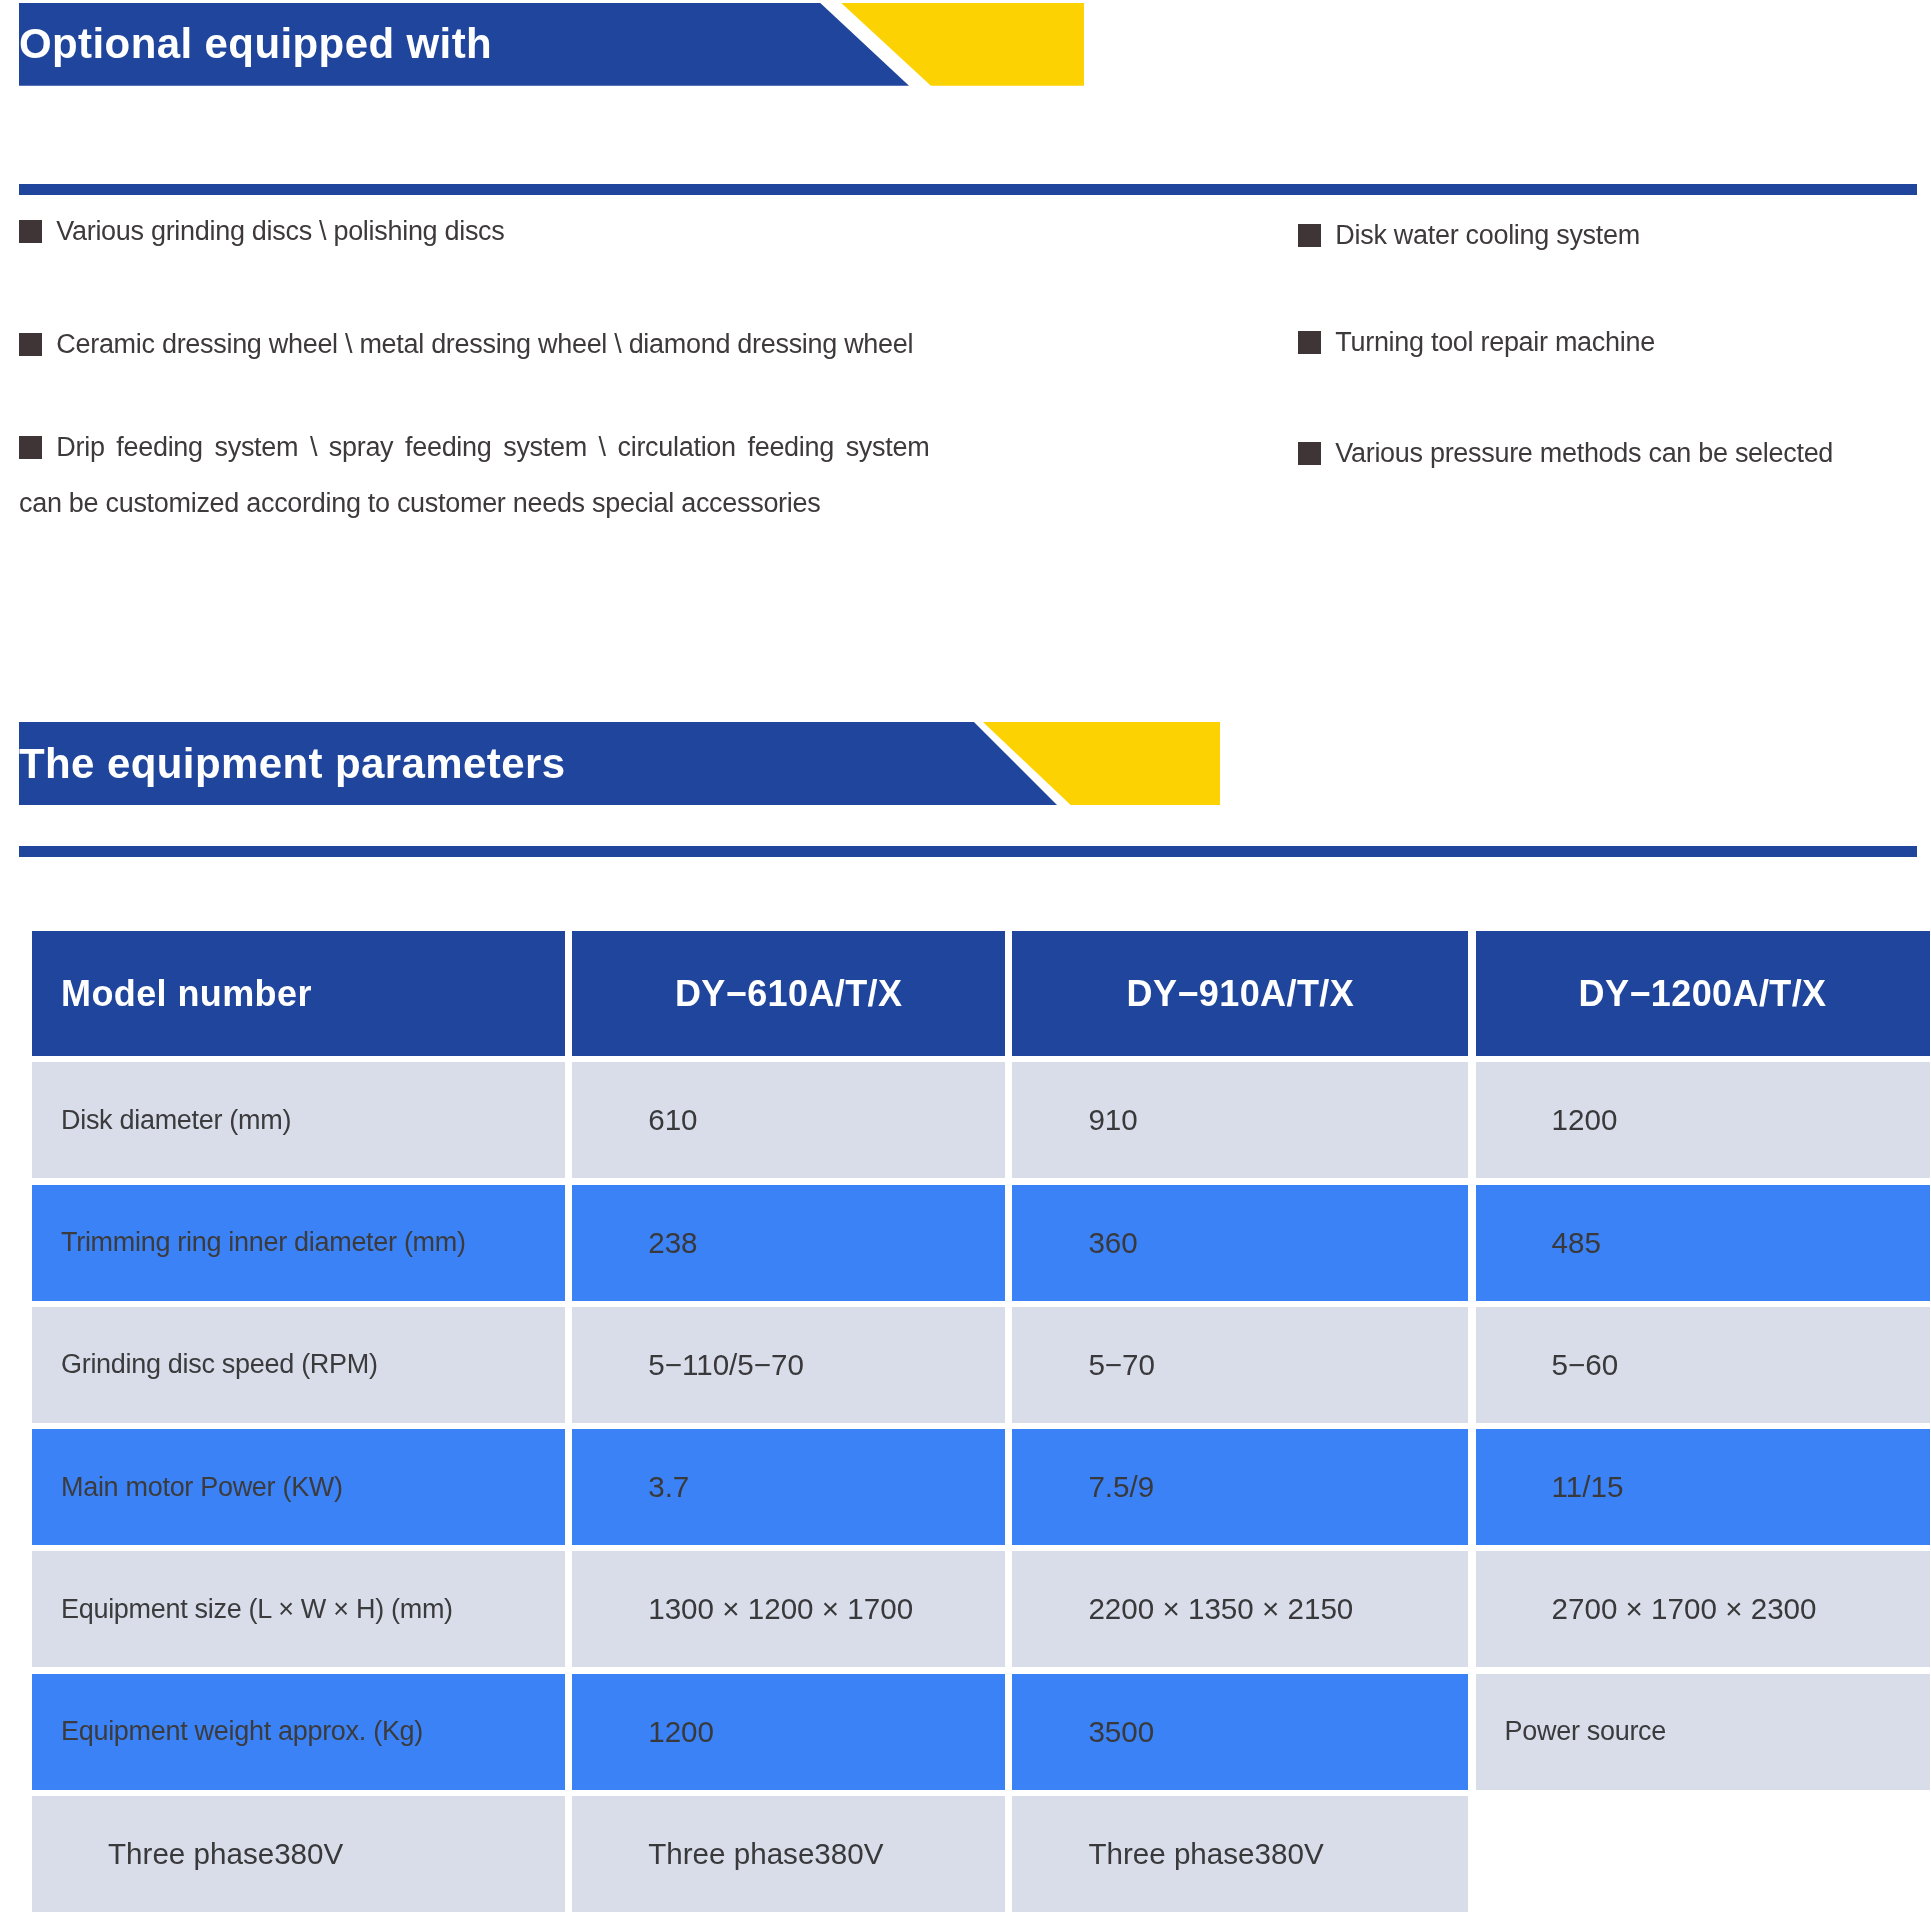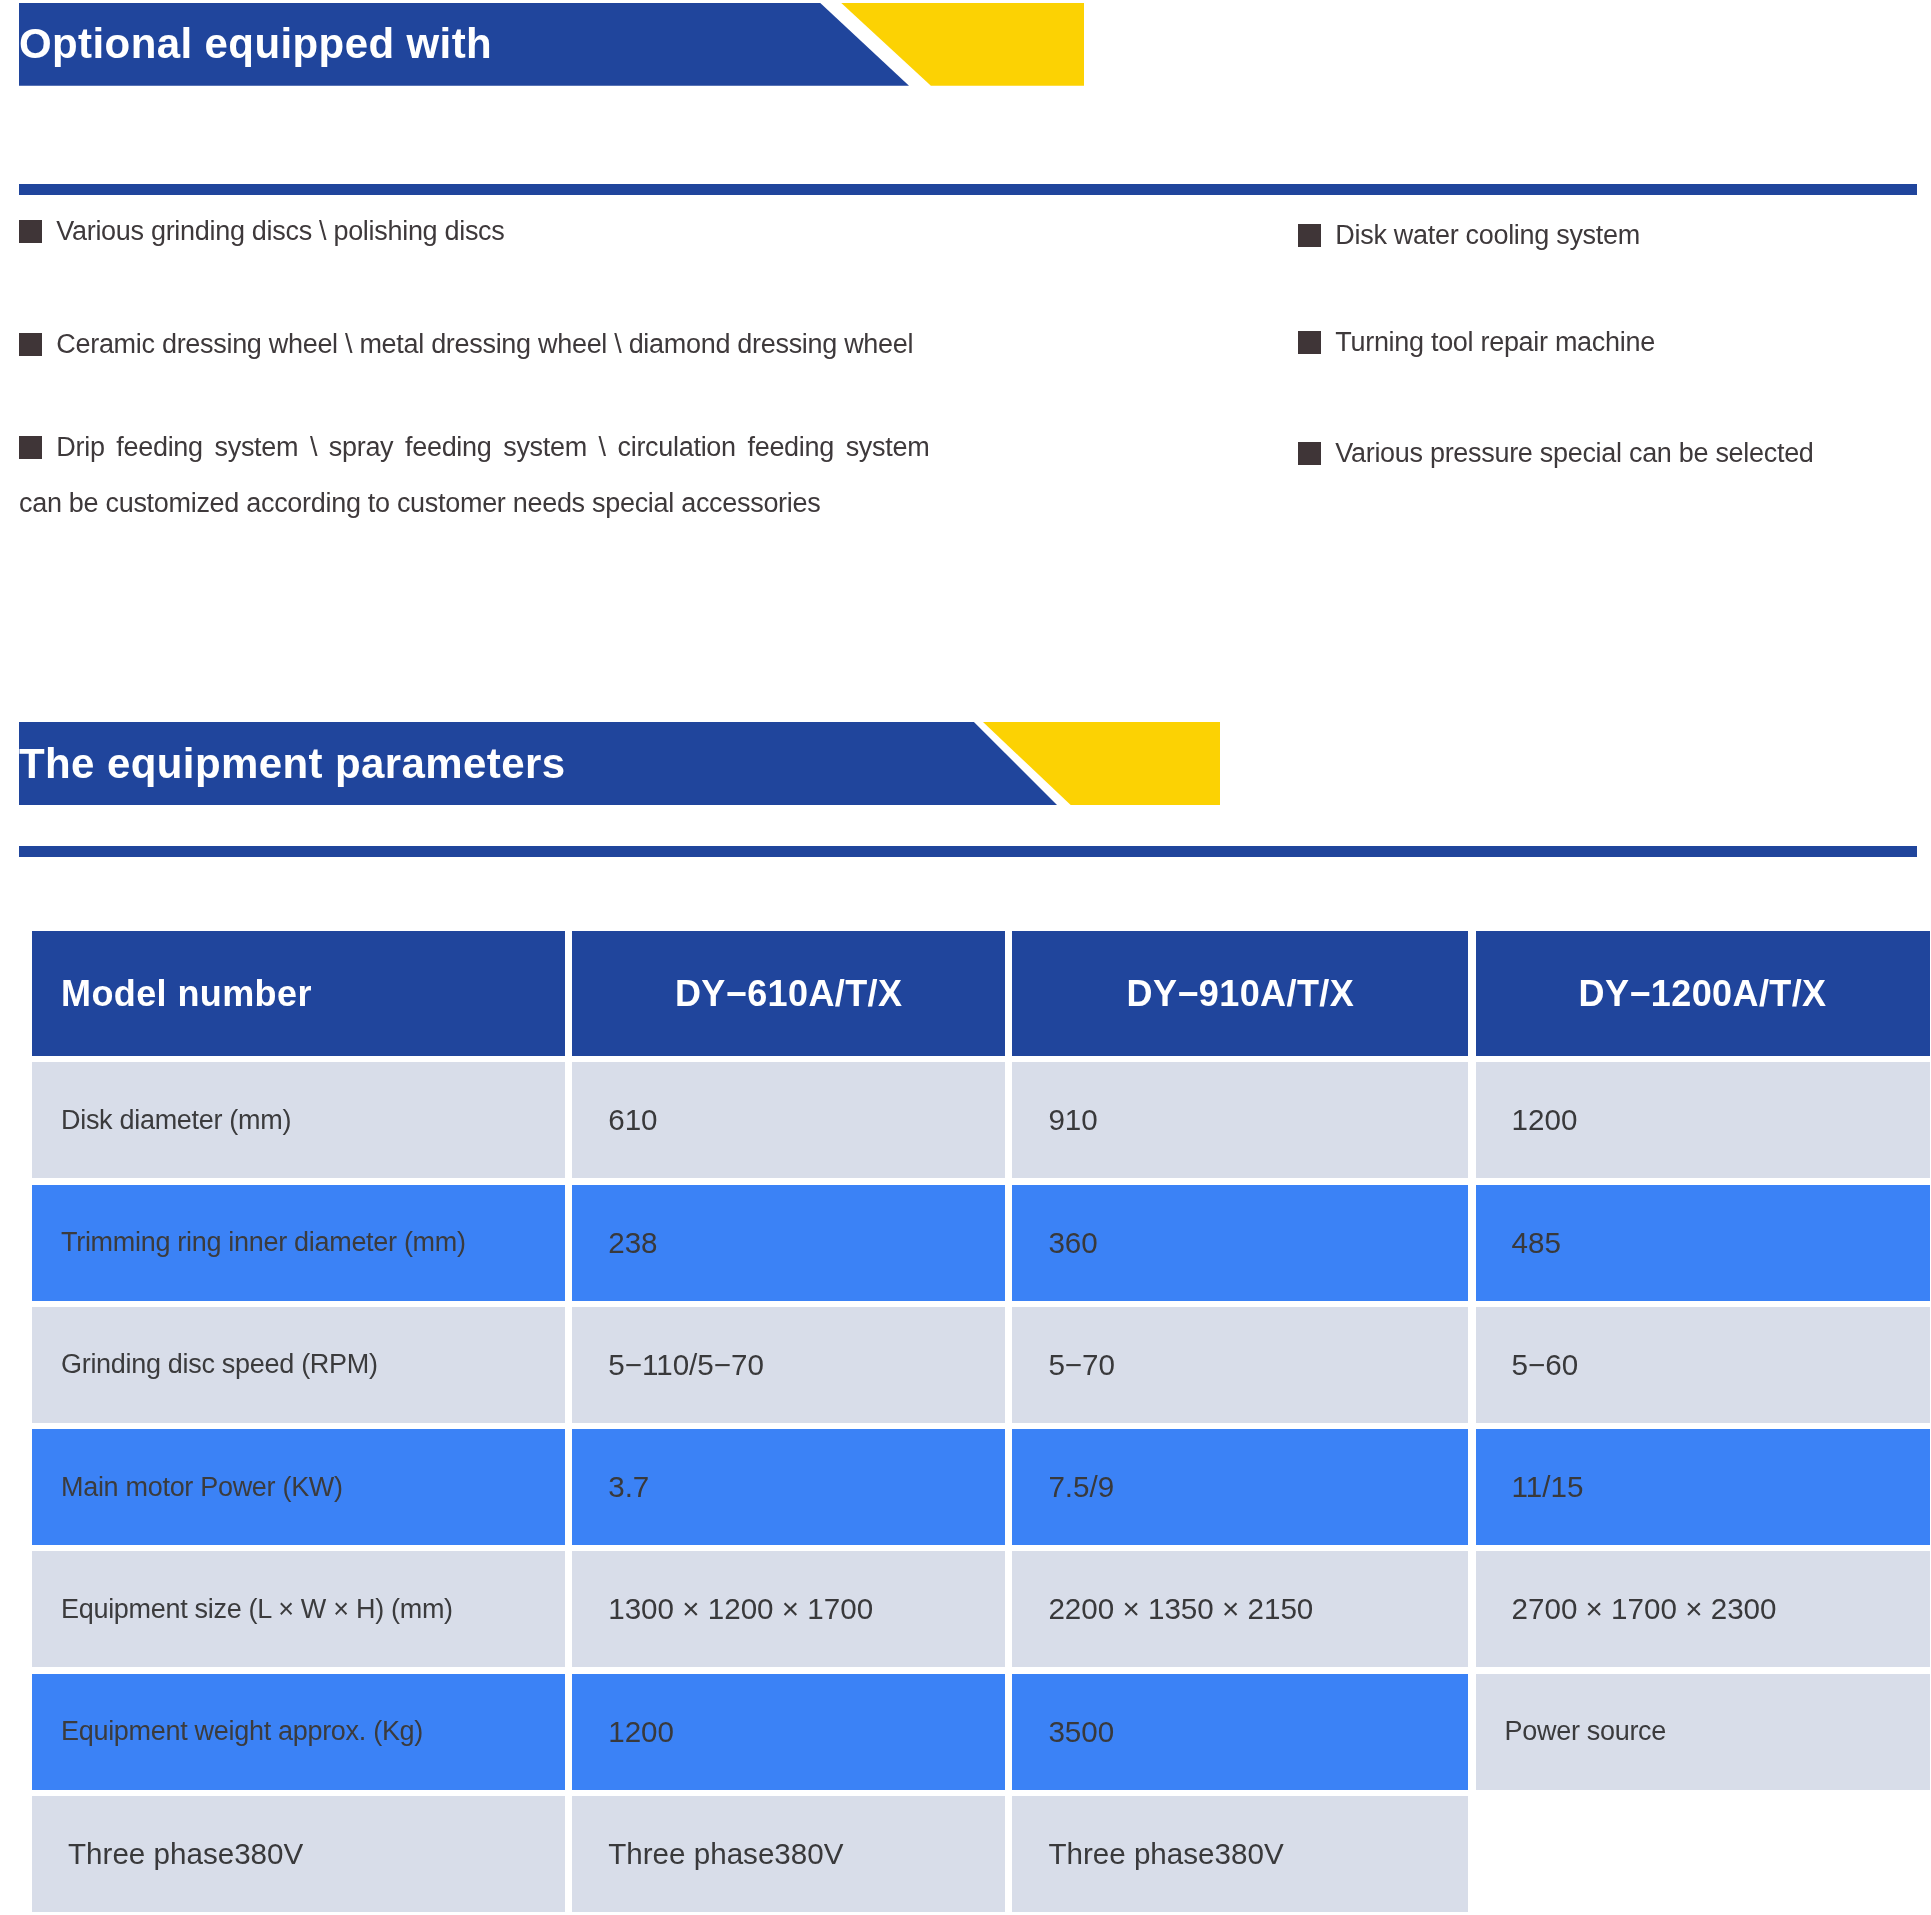--- a/index.html
+++ b/index.html
@@ -85,21 +85,21 @@
   }
   .head.first{padding-left:29px;justify-content:flex-start;}
   .head.center{justify-content:center;}
   .row-even{background:#d8dde9;}
   .row-odd{background:#3b82f6;}
   .lbl{
     padding-left:29px;font-size:27px;color:#3b3b3d;letter-spacing:-0.3px;
     white-space:nowrap;
   }
   .val{
-    padding-left:36px;font-size:29.6px;color:#39393b;
+    padding-left:76px;font-size:29.6px;color:#39393b;
     white-space:nowrap;
   }
 </style>
 </head>
 <body>
 
 <div class="page">
 
   <div class="banner-blue b1">
     <div class="banner-title">Optional equipped with</div>
@@ -126,21 +126,21 @@
   <div class="bullet-row" style="left:1298px;top:217px;">
     <span class="sq"></span>
     <span>Disk water cooling system</span>
   </div>
   <div class="bullet-row" style="left:1298px;top:324px;">
     <span class="sq"></span>
     <span>Turning tool repair machine</span>
   </div>
   <div class="bullet-row" style="left:1298px;top:435px;">
     <span class="sq"></span>
-    <span>Various pressure special can be selected</span>
+    <span>Various pressure methods can be selected</span>
   </div>
 
   <div class="banner-blue b2">
     <div class="banner-title">The equipment parameters</div>
   </div>
   <div class="banner-yellow y2"></div>
   <div class="rule r2"></div>
 
   <div class="ptable">
 

